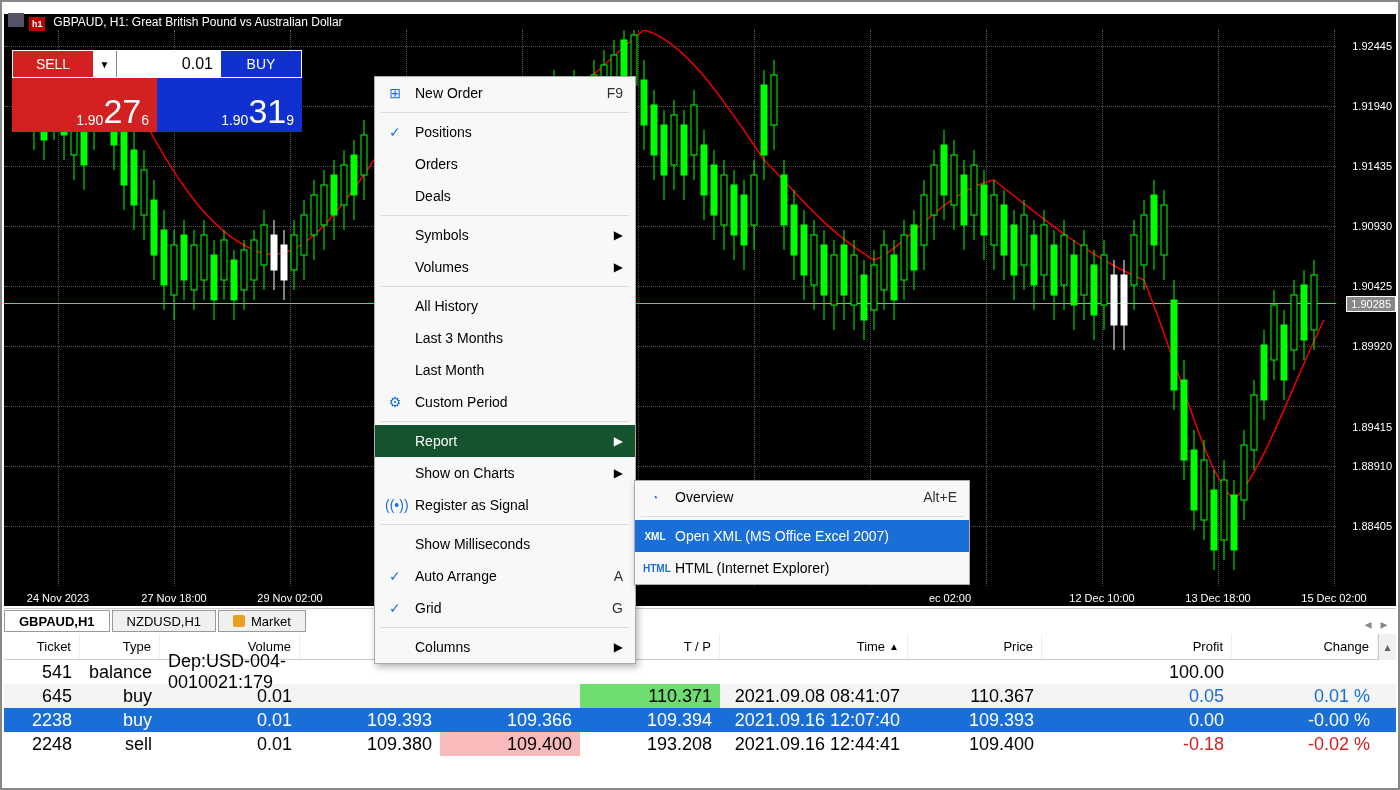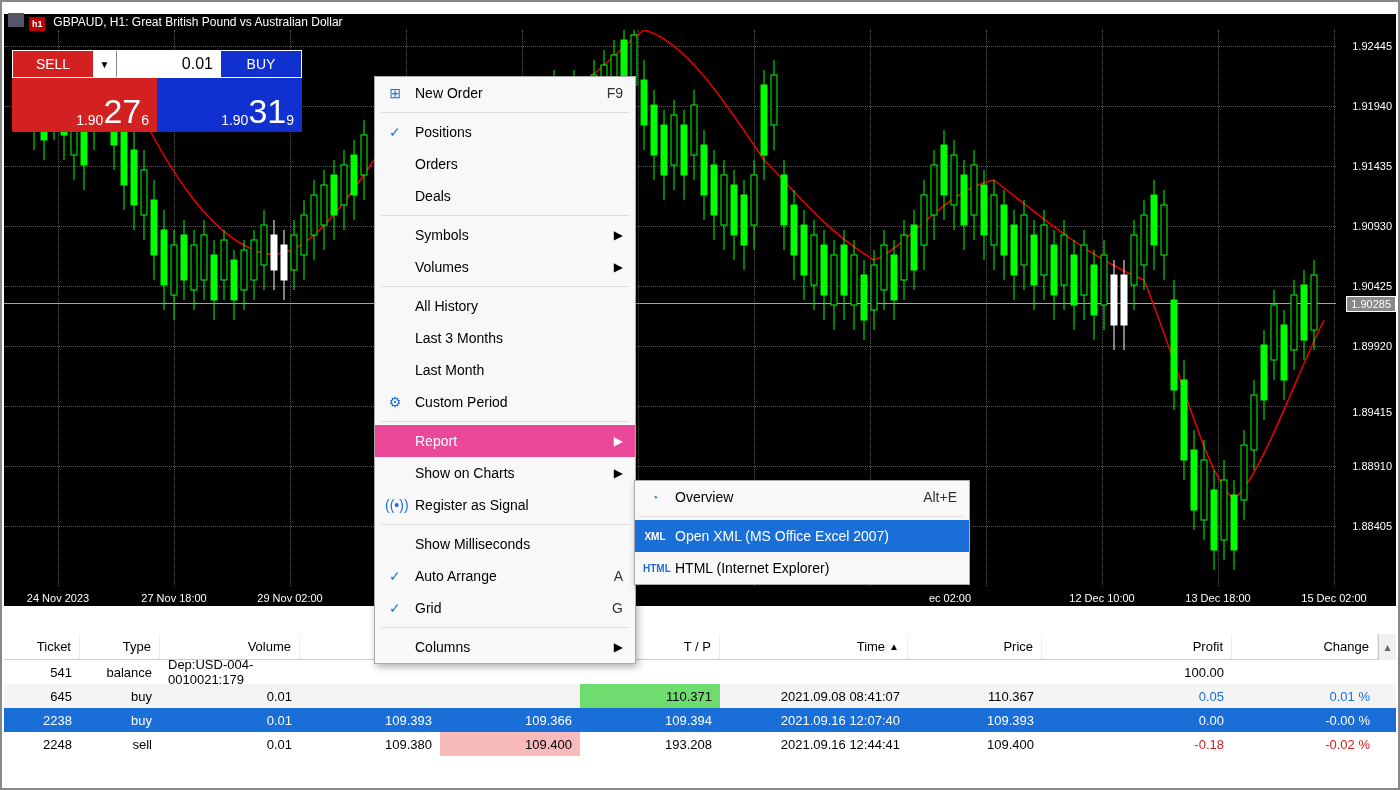--- a/index.html
+++ b/index.html
@@ -51,21 +51,21 @@
 .tabstrip { position: absolute; left: 2px; top: 606px; right: 2px; height: 24px; background: #fff; border-top: 1px solid #ccc; display: flex; align-items: flex-end; }
 .tab { height: 22px; border: 1px solid #999; border-top-left-radius: 0; border-top-right-radius: 0; padding: 0 14px; font-size: 13px; display: flex; align-items: center; background: #f0f0f0; margin-right: 2px; }
 .tab.active { background: #fff; font-weight: 600; }
 .tab .cart-ico { width: 12px; height: 12px; background: #e8a020; margin-right: 6px; border-radius: 2px; }
 .tabstrip-arrows { margin-left: auto; display: flex; align-items: center; padding-right: 4px; }
 .tabstrip-arrows span { width: 16px; height: 16px; display: flex; align-items: center; justify-content: center; color: #888; font-size: 14px; }
 
 .table-area { position: absolute; left: 2px; top: 632px; right: 2px; bottom: 10px; background: #fff; overflow: hidden; }
 .thead { display: flex; height: 26px; background: #fff; border-bottom: 1px solid #ccc; font-size: 13px; }
 .thead .th { border-right: 1px solid #eee; display: flex; align-items: center; justify-content: flex-end; padding: 0 8px; }
-.tbody .tr { display: flex; height: 24px; font-size: 13px; align-items: center; }
+.tbody .tr { display: flex; height: 24px; font-size: 18px; align-items: center; }
 .tbody .tr .td { display: flex; align-items: center; justify-content: flex-end; padding: 0 8px; height: 100%; }
 .tbody .tr .td.left { justify-content: flex-start; }
 .tr.alt { background: #f4f4f4; }
 .tr.selected { background: #1a6ed8; color: #fff; }
 .cell-green { background: #6fdc6f !important; }
 .cell-pink { background: #f8baba !important; }
 .blue-text { color: #1a6ed8; }
 .red-text { color: #d32020; }
 .scroll-gutter { position: absolute; right: 0; top: 0; width: 18px; height: 26px; display: flex; align-items: center; justify-content: center; color: #666; font-size: 12px; background: #f0f0f0; border-left: 1px solid #ccc; }
 
@@ -75,21 +75,21 @@
 .col-price { width: 140px; }
 .col-sl { width: 140px; }
 .col-tp { width: 140px; }
 .col-time { width: 188px; }
 .col-price2 { width: 134px; }
 .col-profit { width: 190px; }
 .col-change { width: 146px; }
 
 .ctx-menu { position: absolute; left: 372px; top: 74px; width: 262px; background: #f8f8f8; border: 1px solid #aaa; box-shadow: 2px 3px 7px rgba(0,0,0,0.3); font-size: 14px; }
 .ctx-item { height: 32px; display: flex; align-items: center; padding-left: 40px; padding-right: 12px; position: relative; }
-.ctx-item.hl { background: #ec4899; color: #fff; }
+.ctx-item.hl { background: #14532d; color: #fff; }
 .ctx-sep { height: 1px; background: #ddd; margin: 3px 6px; }
 .ctx-item .ico-slot { position: absolute; left: 10px; width: 20px; text-align: center; color: #1a6ed8; }
 .ctx-item .check-slot { position: absolute; left: 14px; color: #1a6ed8; font-size: 14px; }
 .ctx-item .arrow-slot { margin-left: auto; color: #000; font-size: 12px; }
 .ctx-item .shortcut { margin-left: auto; color: #333; }
 .ctx-item.hl .arrow-slot, .ctx-item.hl .shortcut { color: #fff; }
 
 .sub-menu { position: absolute; left: 632px; top: 478px; width: 336px; background: #f8f8f8; border: 1px solid #aaa; box-shadow: 2px 3px 7px rgba(0,0,0,0.3); font-size: 14px; }
 .sub-item { height: 32px; display: flex; align-items: center; padding-left: 40px; padding-right: 12px; position: relative; }
 .sub-item.hl { background: #1a6ed8; color: #fff; }
@@ -660,21 +660,21 @@
     </svg>
 
     <div class="price-scale">
       <div class="price-tick" style="top:16px">1.92445</div>
       <div class="price-tick" style="top:76px">1.91940</div>
       <div class="price-tick" style="top:136px">1.91435</div>
       <div class="price-tick" style="top:196px">1.90930</div>
       <div class="price-tick" style="top:256px">1.90425</div>
       <div class="price-current-tag" style="top:266px">1.90285</div>
       <div class="price-tick" style="top:316px">1.89920</div>
-      <div class="price-tick" style="top:382px">1.89415</div>
+      <div class="price-tick" style="top:397px">1.89415</div>
       <div class="price-tick" style="top:436px">1.88910</div>
       <div class="price-tick" style="top:496px">1.88405</div>
     </div>
     <div class="time-scale">
       <div class="time-tick" style="left:54px">24 Nov 2023</div>
       <div class="time-tick" style="left:170px">27 Nov 18:00</div>
       <div class="time-tick" style="left:286px">29 Nov 02:00</div>
       <div class="time-tick" style="left:402px">30</div>
       <div class="time-tick" style="left:946px">ec 02:00</div>
       <div class="time-tick" style="left:1098px">12 Dec 10:00</div>
@@ -698,20 +698,36 @@
       </div>
       <div class="trade-price-box buy">
         <span class="price-small">1.90</span>
         <span class="price-big">31</span>
         <span class="price-sup">9</span>
       </div>
     </div>
   </div>
 </div>
 
+<div class="tabstrip">
+  <div class="tab active">
+        <span>GBPAUD,H1</span>
+      </div>
+  <div class="tab">
+        <span>NZDUSD,H1</span>
+      </div>
+  <div class="tab">
+        <span class="cart-ico"></span>
+        <span>Market</span>
+      </div>
+  <div class="tabstrip-arrows">
+    <span>◂</span>
+    <span>▸</span>
+  </div>
+</div>
 
 <div class="table-area">
   <div class="thead">
     <div class="th col-ticket">Ticket</div>
     <div class="th col-type">Type</div>
     <div class="th col-volume">Volume</div>
     <div class="th col-price"></div>
     <div class="th col-sl"></div>
     <div class="th col-tp">T / P</div>
     <div class="th col-time">

